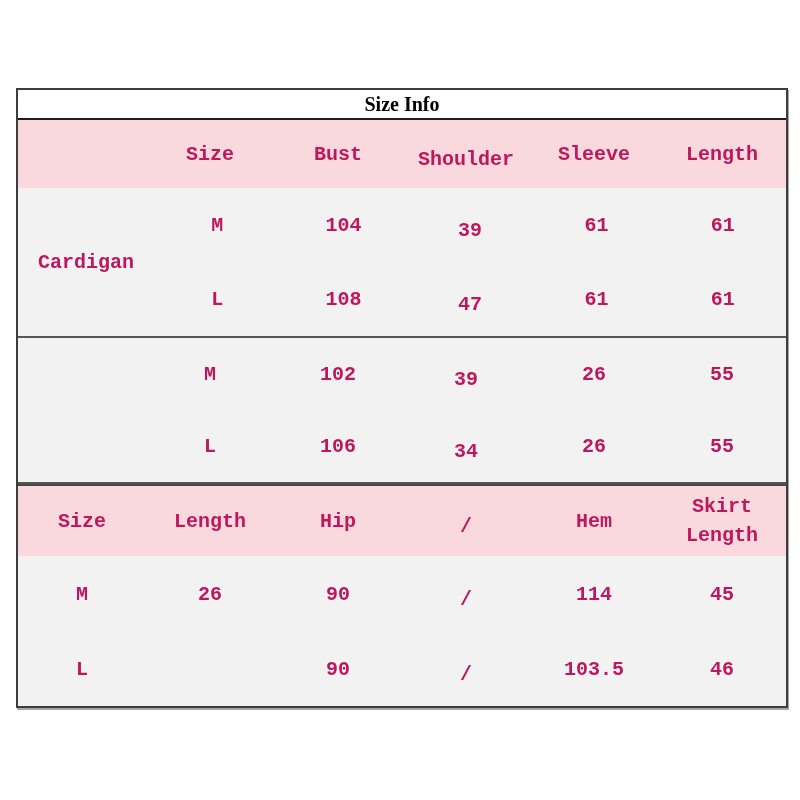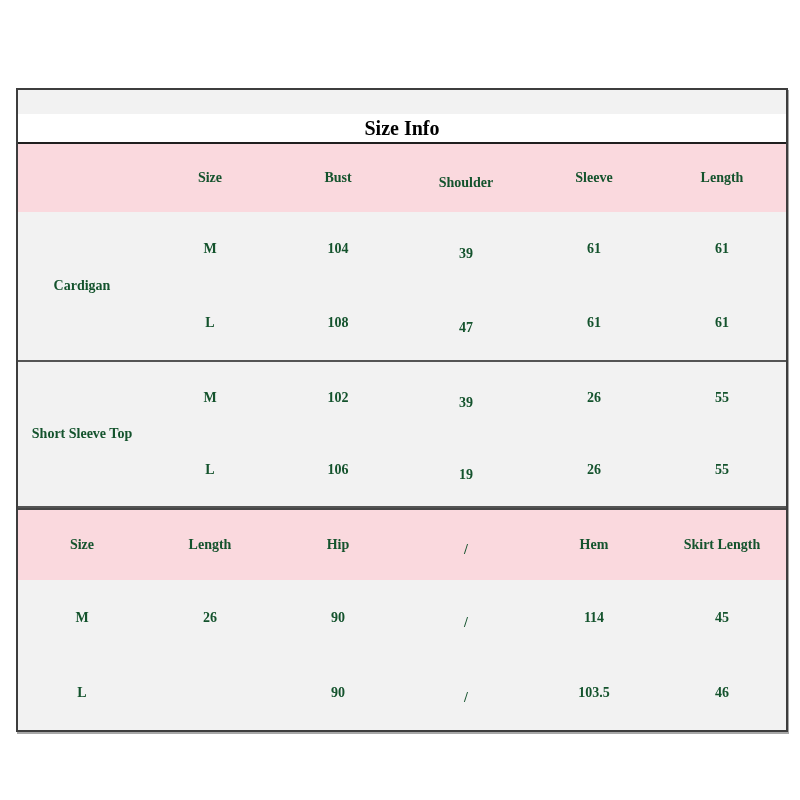--- a/index.html
+++ b/index.html
@@ -28,55 +28,55 @@
   .title-row {
     height: 30px;
     background: #ffffff;
     border-bottom: 2px solid #1f1f1f;
     display: flex;
     align-items: center;
     justify-content: center;
     font-size: 20px;
     font-weight: bold;
     color: #000000;
-    margin-top: 24px;
   }
   .grid {
     display: grid;
     grid-template-columns: repeat(6, 1fr);
   }
   .cell {
     display: flex;
     align-items: center;
     justify-content: center;
     text-align: center;
-    font-size: 14px;
+    font-size: 20px;
     font-weight: bold;
-    color: #14532d;
+    color: #be185d;
     line-height: 1.45;
+    font-family: Liberation Mono, monospace;
   }
   .header-row {
     height: 68px;
     background: #fad9de;
   }
   .header-row.second {
     height: 72px;
     border-top: 2px solid #474747;
   }
   .section {
     height: 150px;
     grid-template-rows: 1fr 1fr;
     background: #f2f2f2;
     border-bottom: 2px solid #555555;
   }
   .section.sst { height: 146px; }
   .name-cell {
     grid-column: 1;
     grid-row: 1 / 3;
-    padding: 0 12px;
+    padding: 0 20px;
   }
   .c1 { grid-column: 1; } .c2 { grid-column: 2; } .c3 { grid-column: 3; }
   .c4 { grid-column: 4; margin-top: 11px; } .c5 { grid-column: 5; text-align: center; } .c6 { grid-column: 6; }
   .r1 { grid-row: 1; } .r2 { grid-row: 2; }
   .datarow { height: 76px; background: #f2f2f2; }
   .datarow.last { height: 74px; }
 </style>
 </head>
 <body>
 
@@ -102,29 +102,28 @@
       <div class="cell c5 r1">61</div>
       <div class="cell c6 r1">61</div>
       <div class="cell c2 r2">L</div>
       <div class="cell c3 r2">108</div>
       <div class="cell c4 r2">47</div>
       <div class="cell c5 r2">61</div>
       <div class="cell c6 r2">61</div>
     </div>
 
     <div class="grid section sst">
-      <div class="cell name-cell">Short Sleeve Top</div>
       <div class="cell c2 r1">M</div>
       <div class="cell c3 r1">102</div>
       <div class="cell c4 r1">39</div>
       <div class="cell c5 r1">26</div>
       <div class="cell c6 r1">55</div>
       <div class="cell c2 r2">L</div>
       <div class="cell c3 r2">106</div>
-      <div class="cell c4 r2">19</div>
+      <div class="cell c4 r2">34</div>
       <div class="cell c5 r2">26</div>
       <div class="cell c6 r2">55</div>
     </div>
 
     <div class="grid header-row second">
       <div class="cell c1">Size</div>
       <div class="cell c2">Length</div>
       <div class="cell c3">Hip</div>
       <div class="cell c4">/</div>
       <div class="cell c5">Hem</div>

